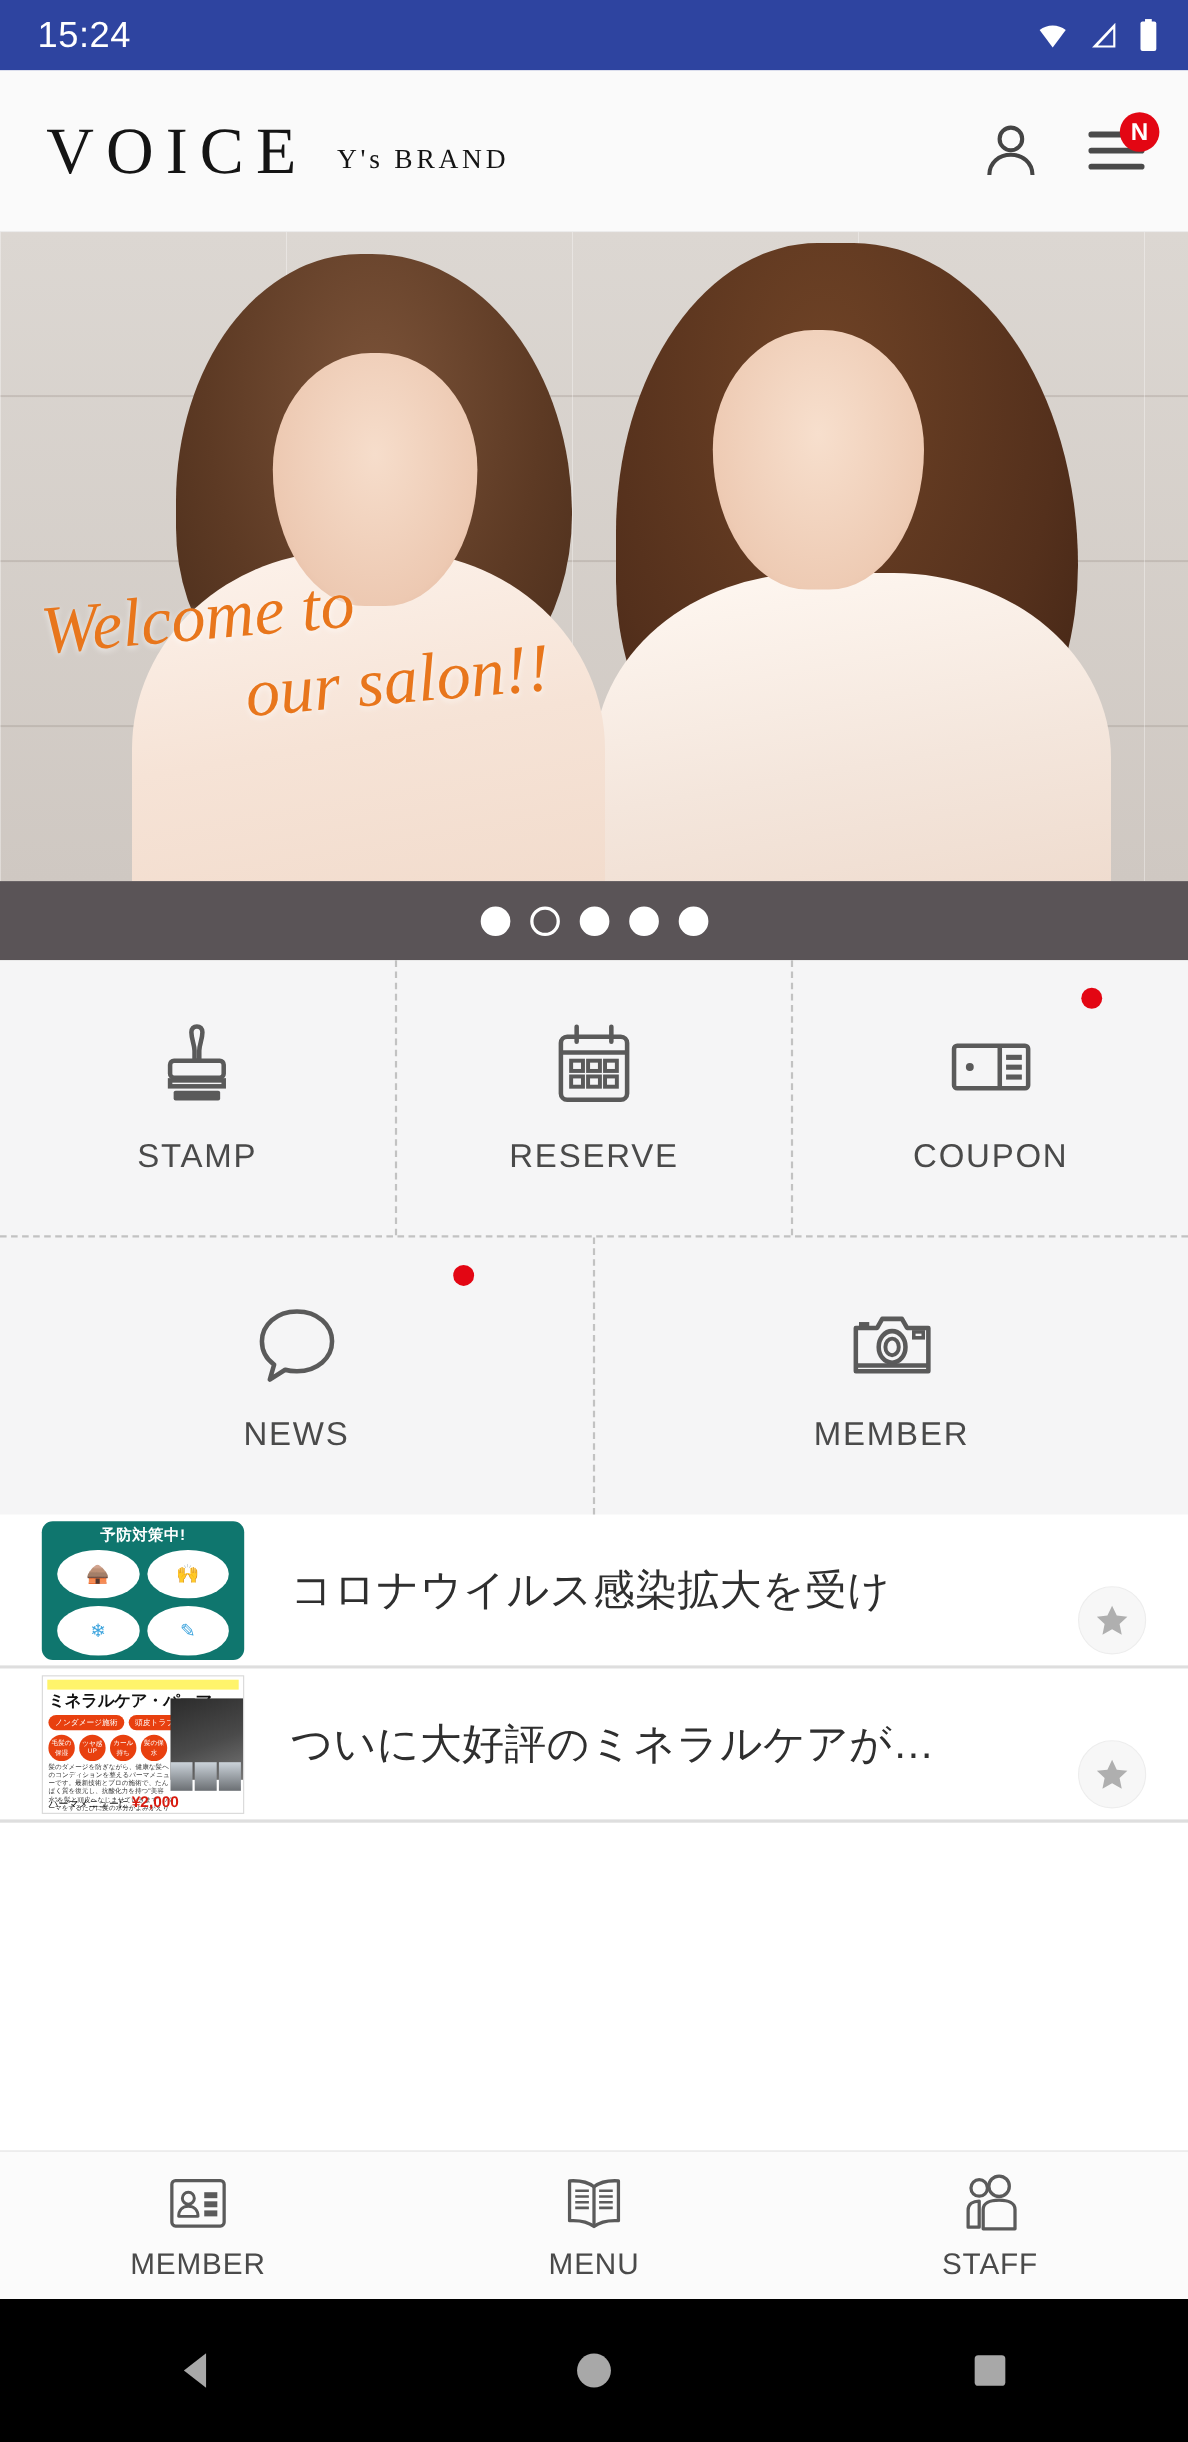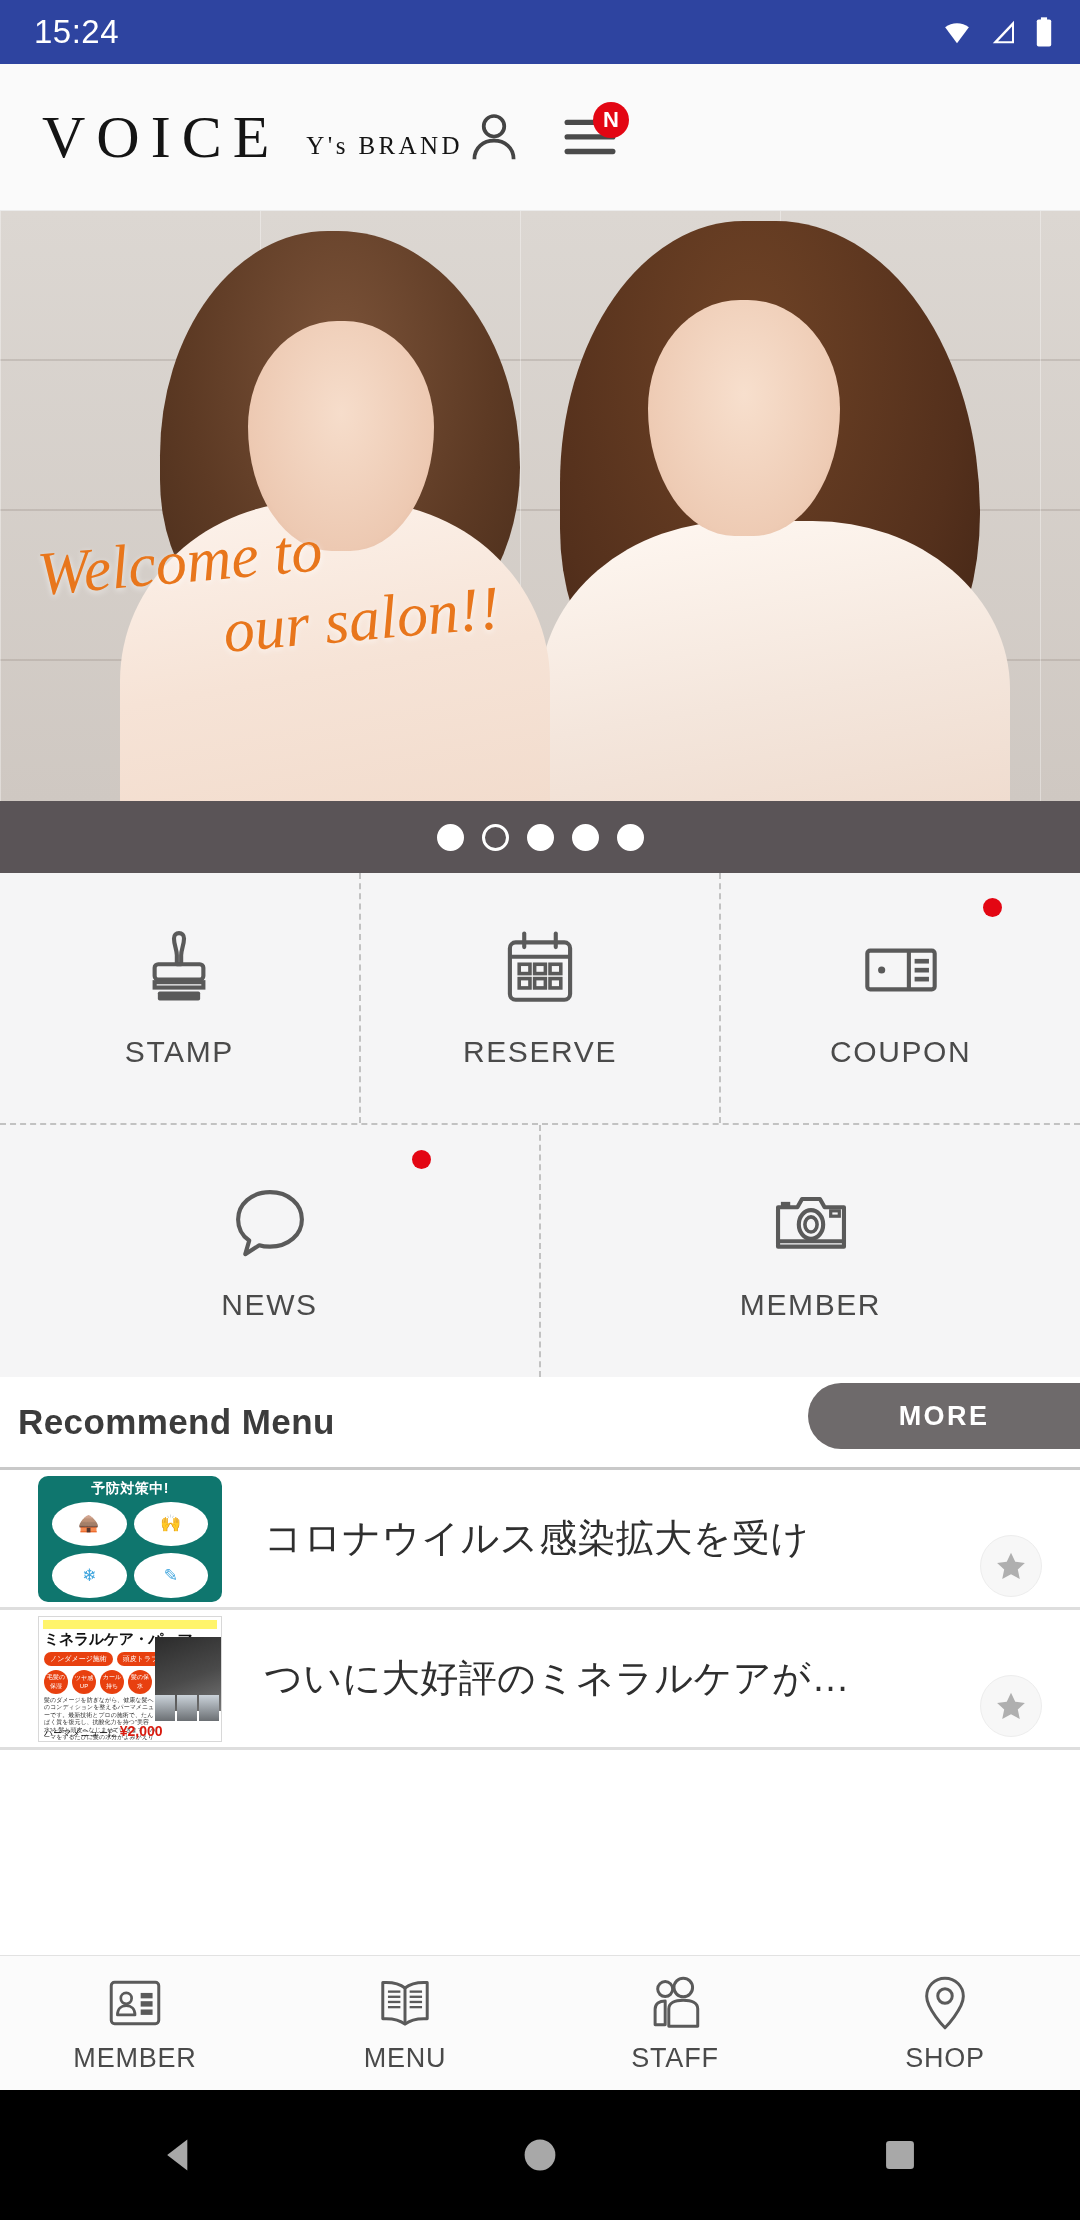--- a/index.html
+++ b/index.html
@@ -16,21 +16,21 @@
     height:64px; background:#2E44A0; color:#fff;
     display:flex; align-items:center; justify-content:space-between;
     padding:0 26px 0 34px;
   }
   .status-time { font-size:33px; letter-spacing:0.5px; }
   .status-icons { display:flex; align-items:center; gap:14px; }
 
   
   .appbar {
     height:147px; background:#FAFAFA;
-    display:flex; align-items:center; justify-content:flex-start;
+    display:flex; align-items:center; justify-content:space-between;
     padding:0 34px 0 42px;
     border-bottom:1px solid #ECECEC;
   }
   .logo-wrap { display:flex; align-items:flex-end; gap:26px; }
   .logo-main {
     font-family:"Liberation Serif", serif;
     font-size:60px; letter-spacing:11px; color:#141414; line-height:1;
     position:relative; white-space:nowrap;
   }
   .logo-sub {
@@ -387,24 +387,20 @@
           <rect x="17.5" y="8.6" width="2.4" height="1.5" fill="none" stroke="#5A5A5A" stroke-width=".9"></rect>
           <line x1="2.8" y1="17.1" x2="21.2" y2="17.1" stroke="#5A5A5A" stroke-width="1.15"></line>
         </svg>
         <div class="grid-label">MEMBER</div>
       </div>
 
 
     </div>
   </div>
 
-  <div class="rec-head">
-    <div class="rec-title">Recommend Menu</div>
-    <div class="more-btn">MORE</div>
-  </div>
 
   <div class="rec-item">
     <div class="thumb t1">
       <div class="t1-title">予防対策中!</div>
       <div class="t1-grid">
         <div class="t1-c">
             <span class="g">🛖</span>
           </div>
         <div class="t1-c">
             <span class="g">🙌</span>
@@ -494,28 +490,20 @@
     <div class="nav-cell">
       <svg width="62" height="62" viewBox="0 0 24 24">
         <circle cx="8.2" cy="6.6" r="2.9" fill="none" stroke="#5A5A5A" stroke-width="1.15"></circle>
         <circle cx="15.2" cy="6" r="3.6" fill="none" stroke="#5A5A5A" stroke-width="1.15"></circle>
         <path d="M4.3 20.4 L4.3 14.4 C4.3 12.3 6 11.2 8.2 11.2 L8.2 20.4 Z" fill="none" stroke="#5A5A5A" stroke-width="1.15" stroke-linejoin="round"></path>
         <path d="M9.6 21 L9.6 14.2 C9.6 12 11.9 10.9 15.2 10.9 C18.5 10.9 20.8 12 20.8 14.2 L20.8 21 Z" fill="none" stroke="#5A5A5A" stroke-width="1.15" stroke-linejoin="round"></path>
       </svg>
       <div class="nav-label">STAFF</div>
     </div>
 
-    <div class="nav-cell">
-      <svg width="62" height="62" viewBox="0 0 24 24">
-        <path d="M12 2.4 C8 2.4 4.9 5.5 4.9 9.4 C4.9 14.3 12 21.6 12 21.6
-                 C12 21.6 19.1 14.3 19.1 9.4 C19.1 5.5 16 2.4 12 2.4 Z" fill="none" stroke="#5A5A5A" stroke-width="1.15" stroke-linejoin="round"></path>
-        <circle cx="12" cy="9.3" r="2.8" fill="none" stroke="#5A5A5A" stroke-width="1.15"></circle>
-      </svg>
-      <div class="nav-label">SHOP</div>
-    </div>
 
   </div>
 
   <div class="androidnav">
     <div class="and-cell">
       <svg width="44" height="44" viewBox="0 0 24 24">
         <path d="M16 3.5 L16 20.5 L5 12 Z" fill="#A8A8A8"></path>
       </svg>
     </div>
     <div class="and-cell">

